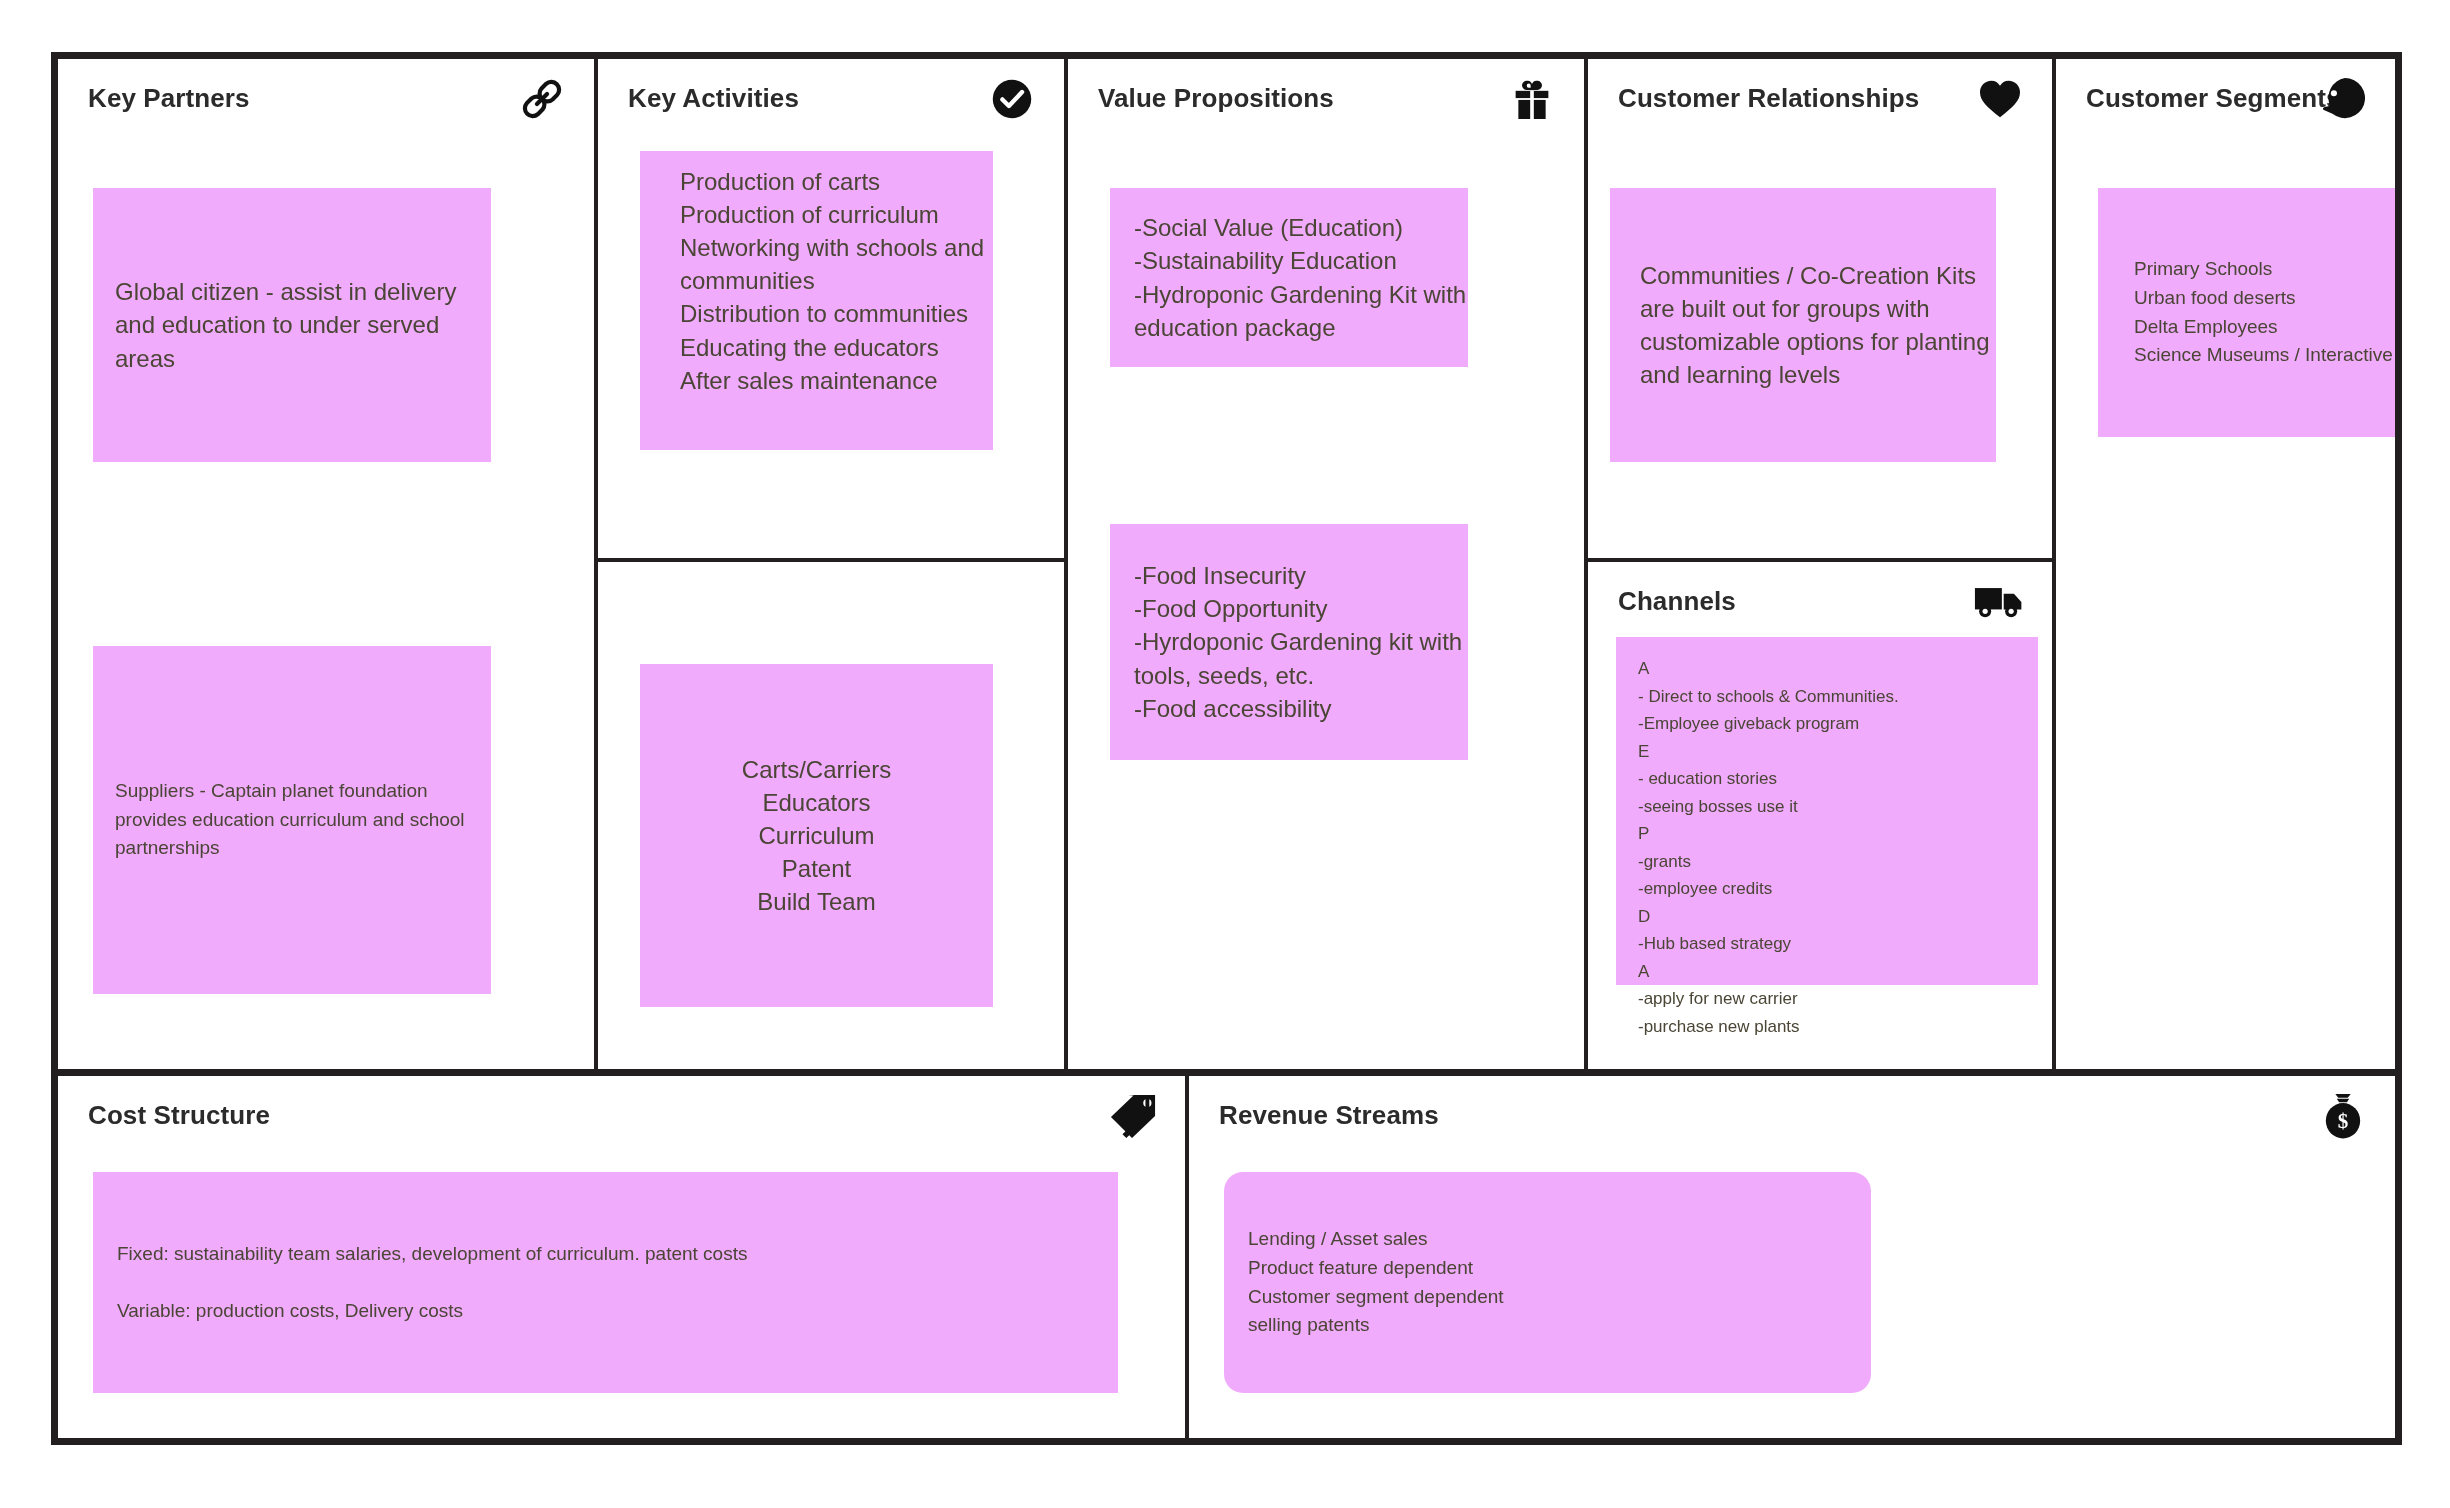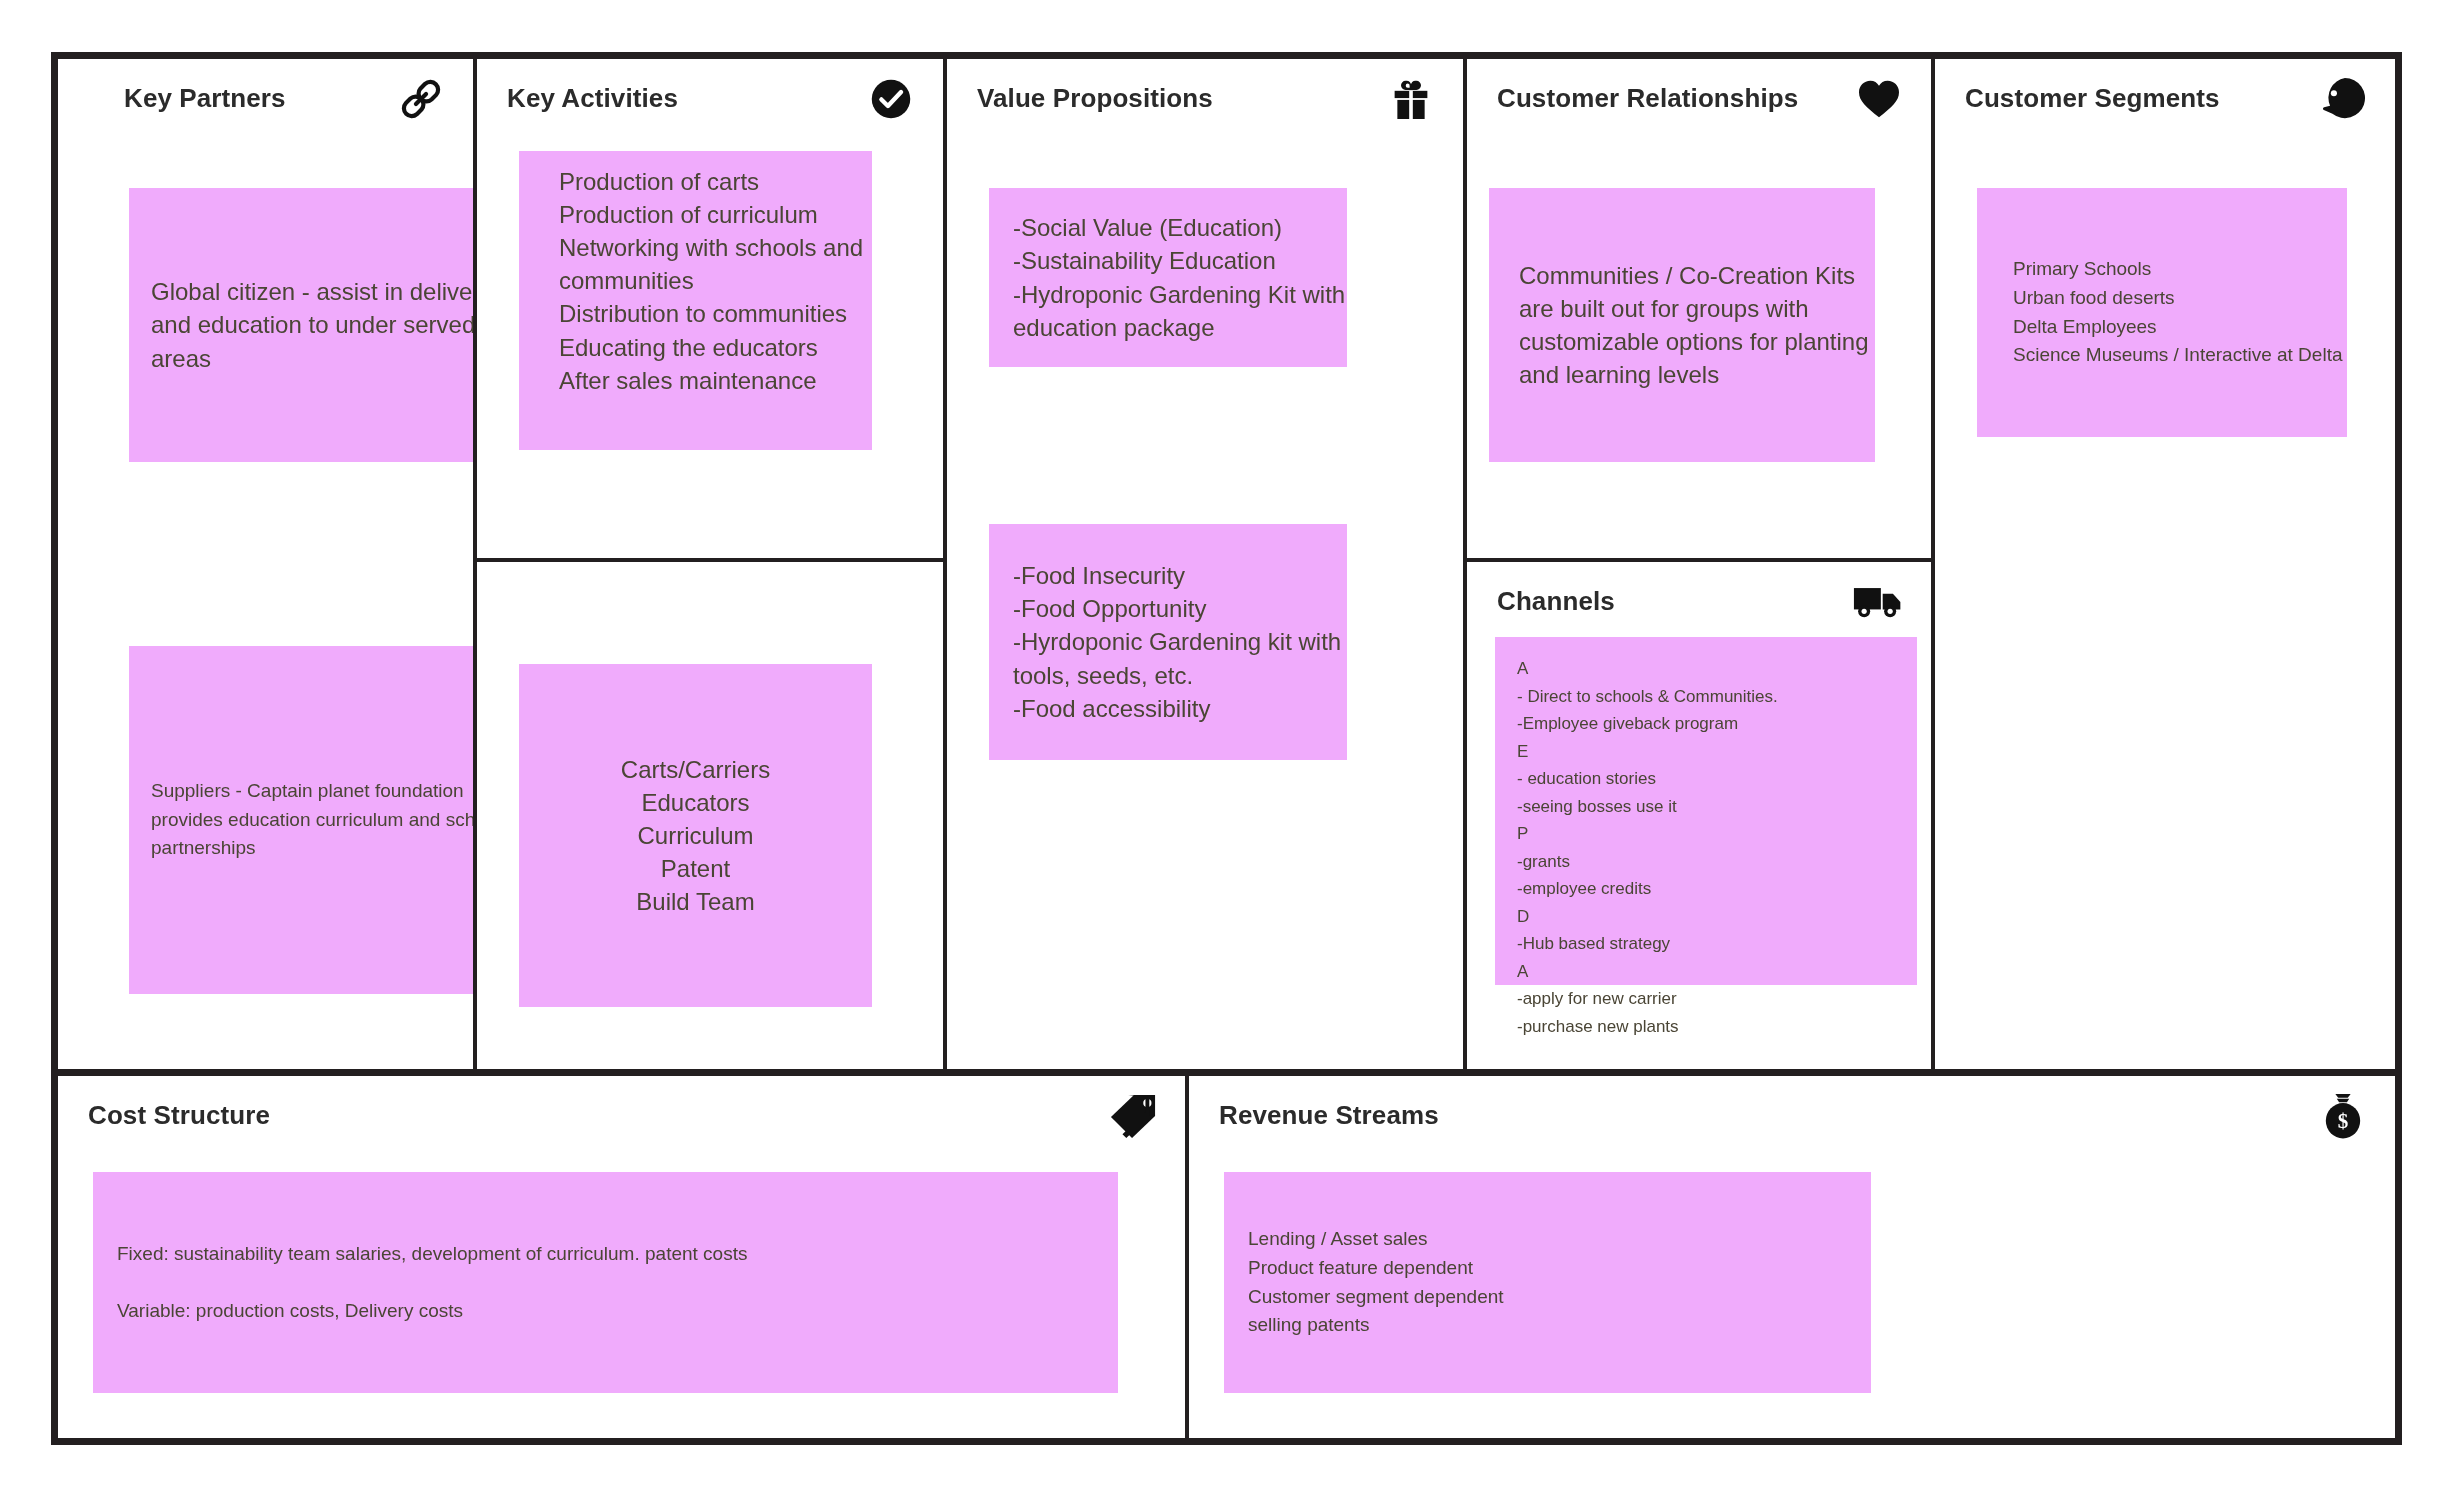--- a/index.html
+++ b/index.html
@@ -37,21 +37,21 @@
   }
   .col {
     position: relative;
     height: 100%;
     box-sizing: border-box;
     border-right: 4px solid #231f20;
     background: #ffffff;
   }
   .col:last-child { border-right: none; }
 
-  .col-kp { width: 419px; padding-left: 36px; }
+  .col-kp { width: 540px; }
   .col-ka { width: 470px; }
   .col-vp { width: 520px; }
   .col-cr { width: 468px; }
   .col-cs { flex: 1; }
 
   
   .subcell {
     position: relative;
     box-sizing: border-box;
     height: 100%;
@@ -211,20 +211,21 @@
     line-height: 1.5;
     justify-content: center;
   }
   .note-rev {
     position: absolute; left: 35px; top: 96px;
     width: 647px; height: 221px;
     padding: 0 0 0 24px;
     font-size: 19px;
     line-height: 1.52;
     justify-content: center;
+    border-radius: 19px;
   }
 </style>
 </head>
 <body>
 
 <div id="canvas-root">
 
   <div class="top-row">
 
     <div class="col col-kp">

